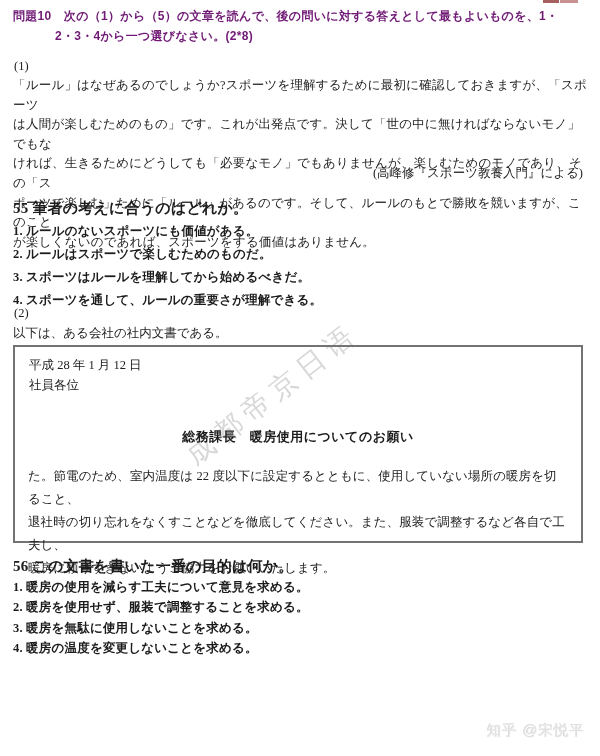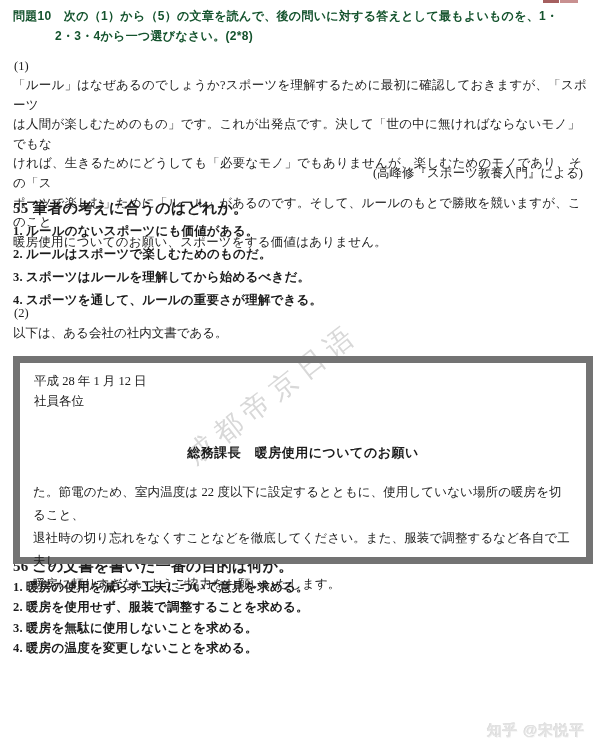--- a/index.html
+++ b/index.html
@@ -15,21 +15,21 @@
 
   
   .red-mark { position: absolute; top: 0; left: 543px; height: 3px; display: flex; }
   .red-mark .seg1 { width: 16px; height: 3px; background: #a55f5f; }
   .red-mark .seg2 { width: 18px; height: 3px; background: #c89090; margin-left: 1px; }
 
   
   .header {
     position: absolute; left: 13px; top: 6px; width: 580px;
     font-family: "Liberation Sans", "DejaVu Sans", sans-serif;
-    font-weight: bold; font-size: 12px; line-height: 20px; color: #14532d;
+    font-weight: bold; font-size: 12px; line-height: 20px; color: #701a75;
     letter-spacing: 0.3px;
   }
   .header .l2 { padding-left: 42px; }
 
   .p-label { position: absolute; left: 14px; font-size: 12.5px; }
   .p1-label { top: 59px; }
   .p2-label { top: 306px; }
 
   .p1-text {
     position: absolute; left: 13px; top: 76px; width: 580px;
@@ -58,36 +58,35 @@
   .wm-diagonal {
     position: absolute; left: 190px; top: 440px;
     transform: rotate(-38deg); transform-origin: 0 50%;
     font-size: 28px; letter-spacing: 7px; white-space: nowrap;
     color: #d8d8d8; z-index: 0;
     font-family: "Liberation Sans", "DejaVu Sans", sans-serif;
   }
 
   
   .doc-box {
-    position: absolute; left: 13px; top: 356px; width: 566px; height: 194px;
-    border: 7px solid #737373; background: transparent; z-index: 1;
+    position: absolute; left: 13px; top: 345px; width: 566px; height: 194px;
+    border: 2px solid #737373; background: transparent; z-index: 1;
   }
   .doc-date { margin: 8px 0 0 14px; font-size: 12.5px; line-height: 20px; }
   .doc-recipient { margin: 0 0 0 14px; font-size: 12.5px; line-height: 20px; }
   .doc-title { text-align: center; font-weight: bold; font-size: 13px; margin-top: 33px; letter-spacing: 0.5px; }
   .doc-body { margin: 19px 13px 0 13px; font-size: 12.5px; line-height: 23px; letter-spacing: 0.1px; }
 
   
   .zhihu-wm {
     position: absolute; right: 15px; top: 721px;
     font-size: 14.5px; color: #e2e2e2;
     text-shadow: 0.5px 0.5px 0 #f6f6f6, -0.5px -0.5px 0 #d2d2d2;
     font-family: "Liberation Sans", "DejaVu Sans", sans-serif;
     letter-spacing: 1px;
-    font-weight: bold;
   }
 </style>
 </head>
 <body>
 
 <div class="page">
 
   <div class="red-mark">
     <span class="seg1"></span>
     <span class="seg2"></span>
@@ -98,21 +97,21 @@
     <div class="l2">2・3・4から一つ選びなさい。(2*8)</div>
   </div>
 
   <div class="p-label p1-label">(1)</div>
 
   <div class="p1-text">
     <div>「ルール」はなぜあるのでしょうか?スポーツを理解するために最初に確認しておきますが、「スポーツ</div>
     <div>は人間が楽しむためのもの」です。これが出発点です。決して「世の中に無ければならないモノ」でもな</div>
     <div>ければ、生きるためにどうしても「必要なモノ」でもありませんが、楽しむためのモノであり、その「ス</div>
     <div>ポーツで楽しむ」ために「ルール」があるのです。そして、ルールのもとで勝敗を競いますが、このこと</div>
-    <div>暖房使用についてのお願い、スポーツをする価値はありません。</div>
+    <div>が楽しくないのであれば、スポーツをする価値はありません。</div>
   </div>
 
   <div class="attribution">(高峰修『スポーツ教養入門』による)</div>
 
   <div class="q-title q55-title">55 筆者の考えに合うのはどれか。</div>
   <div class="options q55-opts">
     <div>1. ルールのないスポーツにも価値がある。</div>
     <div>2. ルールはスポーツで楽しむためのものだ。</div>
     <div>3. スポーツはルールを理解してから始めるべきだ。</div>
     <div>4. スポーツを通して、ルールの重要さが理解できる。</div>

